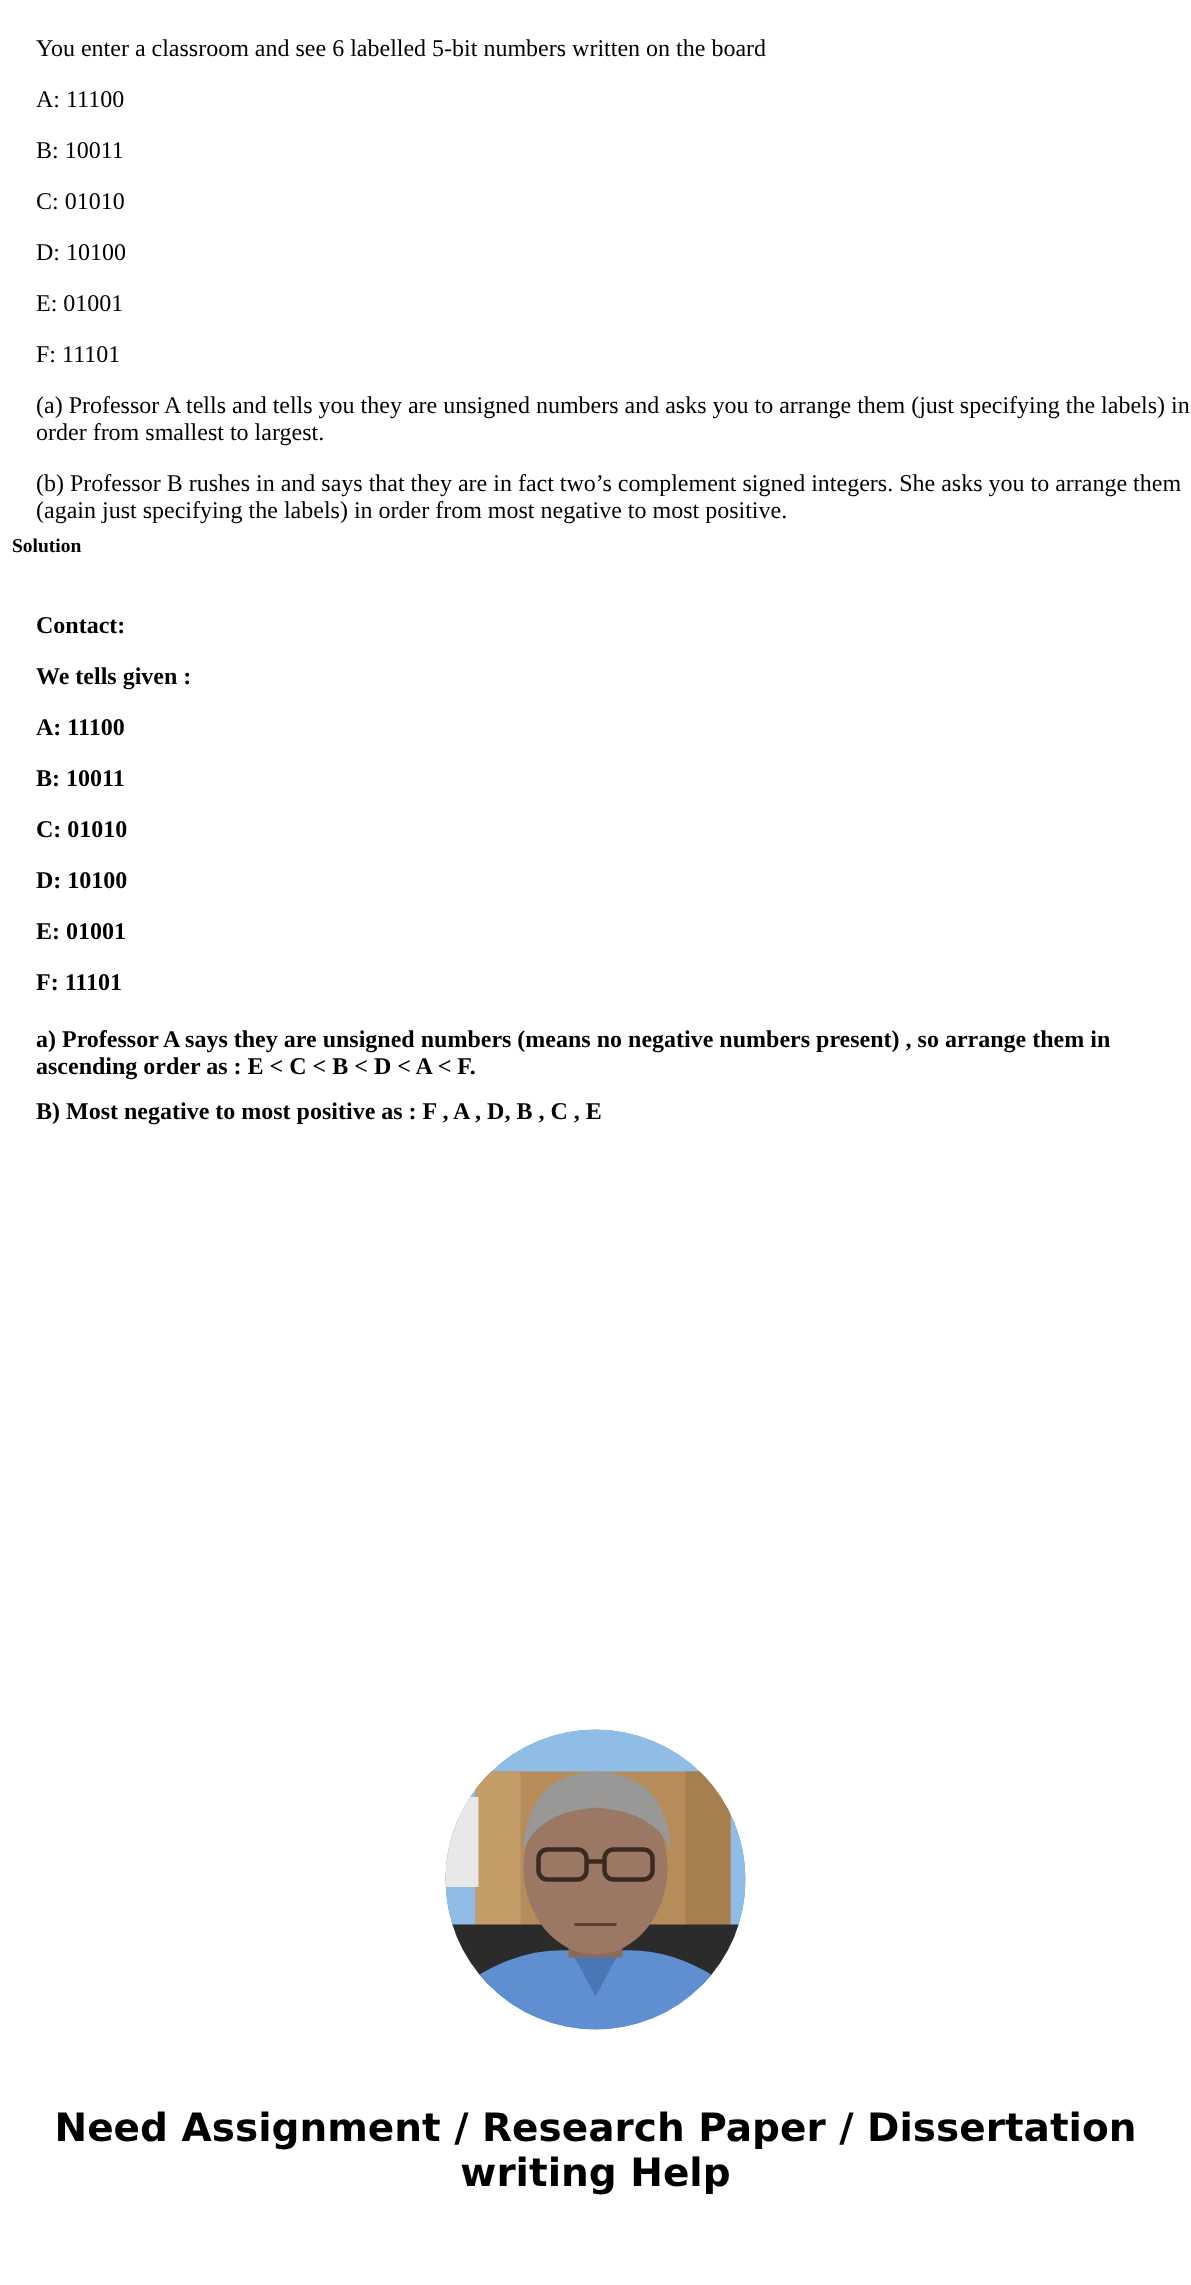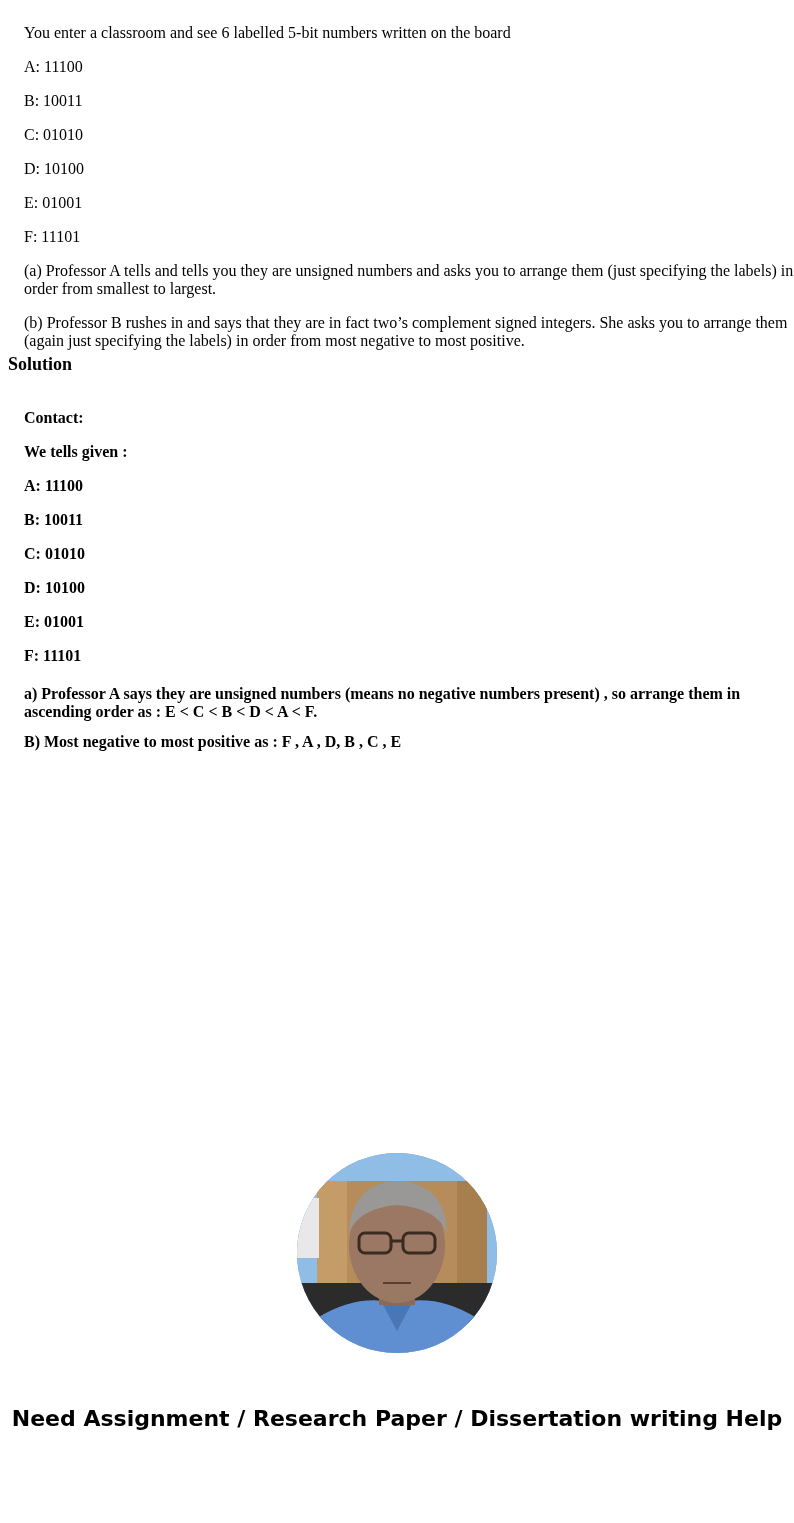--- a/index.html
+++ b/index.html
@@ -27,21 +27,21 @@
       line-height: 18px;
       position: absolute;
       left: 0;
       width: 778px;
     }
     .bold { font-weight: bold; }
     h3.solution-heading {
       position: absolute;
       left: 0;
       margin: 0;
-      font-size: 18px;
+      font-size: 13px;
       font-weight: bold;
       line-height: 22px;
     }
     .avatar {
       position: absolute;
       left: 297px;
       top: 1153px;
       width: 200px;
       height: 200px;
       border-radius: 50%;
@@ -49,21 +49,21 @@
       background: #6f9fd0;
     }
     .footer {
       position: absolute;
       left: 0;
       top: 1404px;
       width: 794px;
       text-align: center;
       font-family: "DejaVu Sans", sans-serif;
       font-weight: bold;
-      font-size: 22px;
+      font-size: 26px;
       line-height: 30px;
       color: #000;
     }
   </style>
 </head>
 <body>
 
 <div class="content">
   <p style="top:8px">You enter a classroom and see 6 labelled 5-bit numbers written on the board</p>
 

